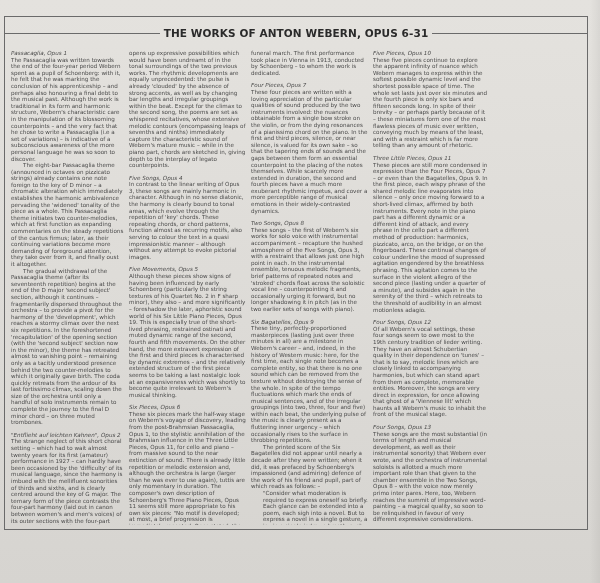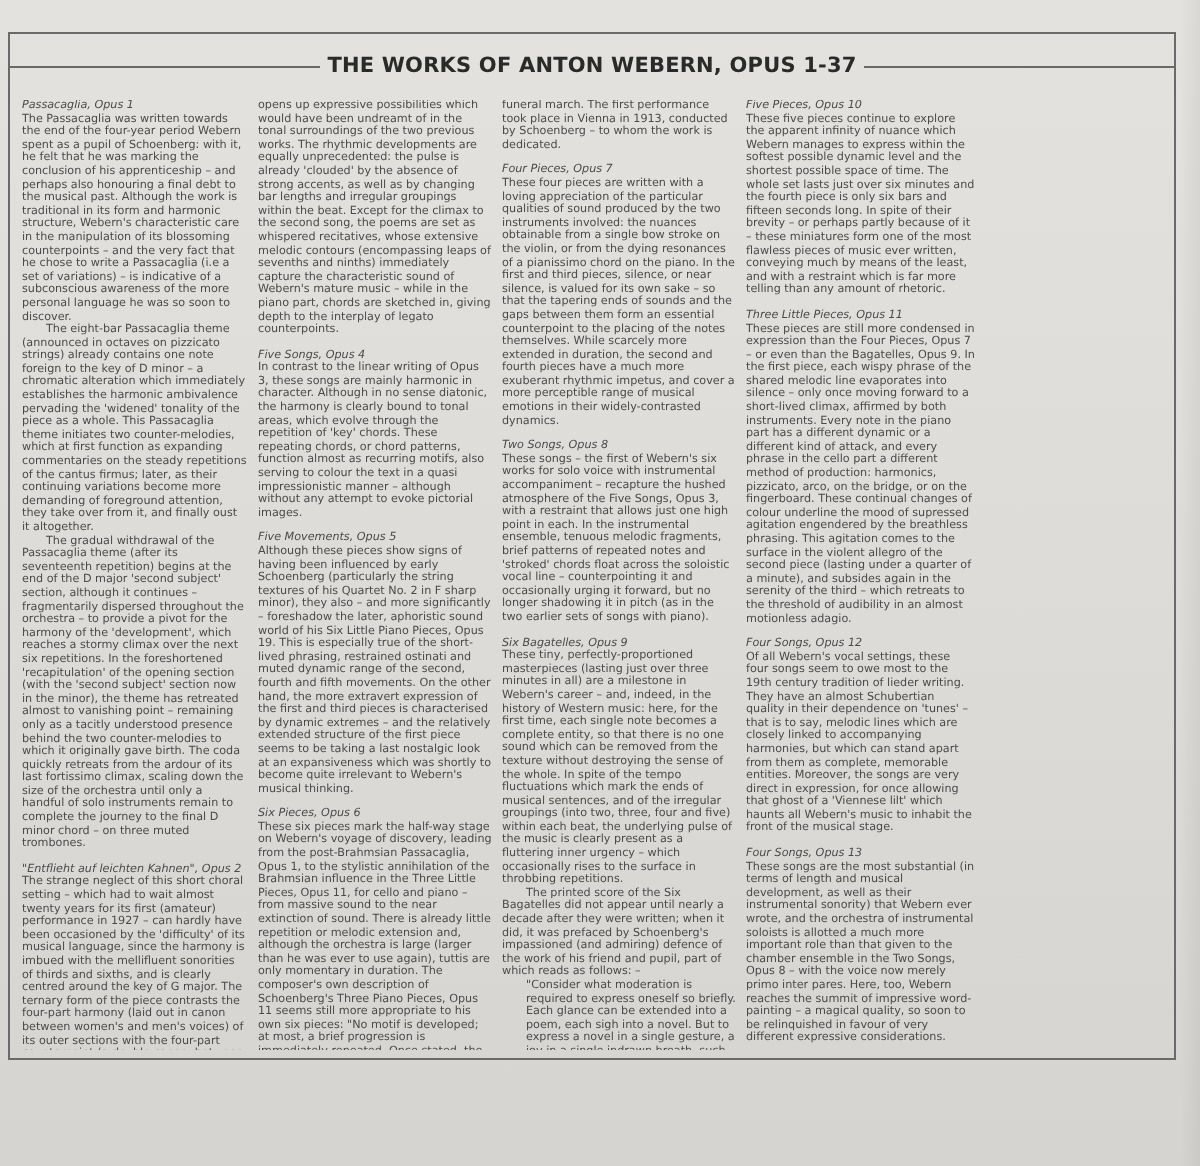--- a/index.html
+++ b/index.html
@@ -42,21 +42,21 @@
     position: absolute; right: 0; top: 0; width: 10px; height: 583px;
     background: linear-gradient(90deg, rgba(0,0,0,0), rgba(0,0,0,0.05));
   }
 </style>
 </head>
 <body>
 
 <div class="frame">
   <div class="title-row">
     <div class="title-rule left"></div>
-    <div class="title">THE WORKS OF ANTON WEBERN, OPUS 1-37</div>
+    <div class="title">THE WORKS OF ANTON WEBERN, OPUS 6-31</div>
     <div class="title-rule"></div>
   </div>
 
   <div class="columns">
 
     <div class="col">
       <div class="sec">
         <span class="heading">Passacaglia, Opus 1</span>
         <p class="para">The Passacaglia was written towards the end of the four-year period Webern spent as a pupil of Schoenberg: with it, he felt that he was marking the conclusion of his apprenticeship – and perhaps also honouring a final debt to the musical past. Although the work is traditional in its form and harmonic structure, Webern's characteristic care in the manipulation of its blossoming counterpoints – and the very fact that he chose to write a Passacaglia (i.e a set of variations) – is indicative of a subconscious awareness of the more personal language he was so soon to discover.</p>
         <p class="para indent">The eight-bar Passacaglia theme (announced in octaves on pizzicato strings) already contains one note foreign to the key of D minor – a chromatic alteration which immediately establishes the harmonic ambivalence pervading the 'widened' tonality of the piece as a whole. This Passacaglia theme initiates two counter-melodies, which at first function as expanding commentaries on the steady repetitions of the cantus firmus; later, as their continuing variations become more demanding of foreground attention, they take over from it, and finally oust it altogether.</p>

